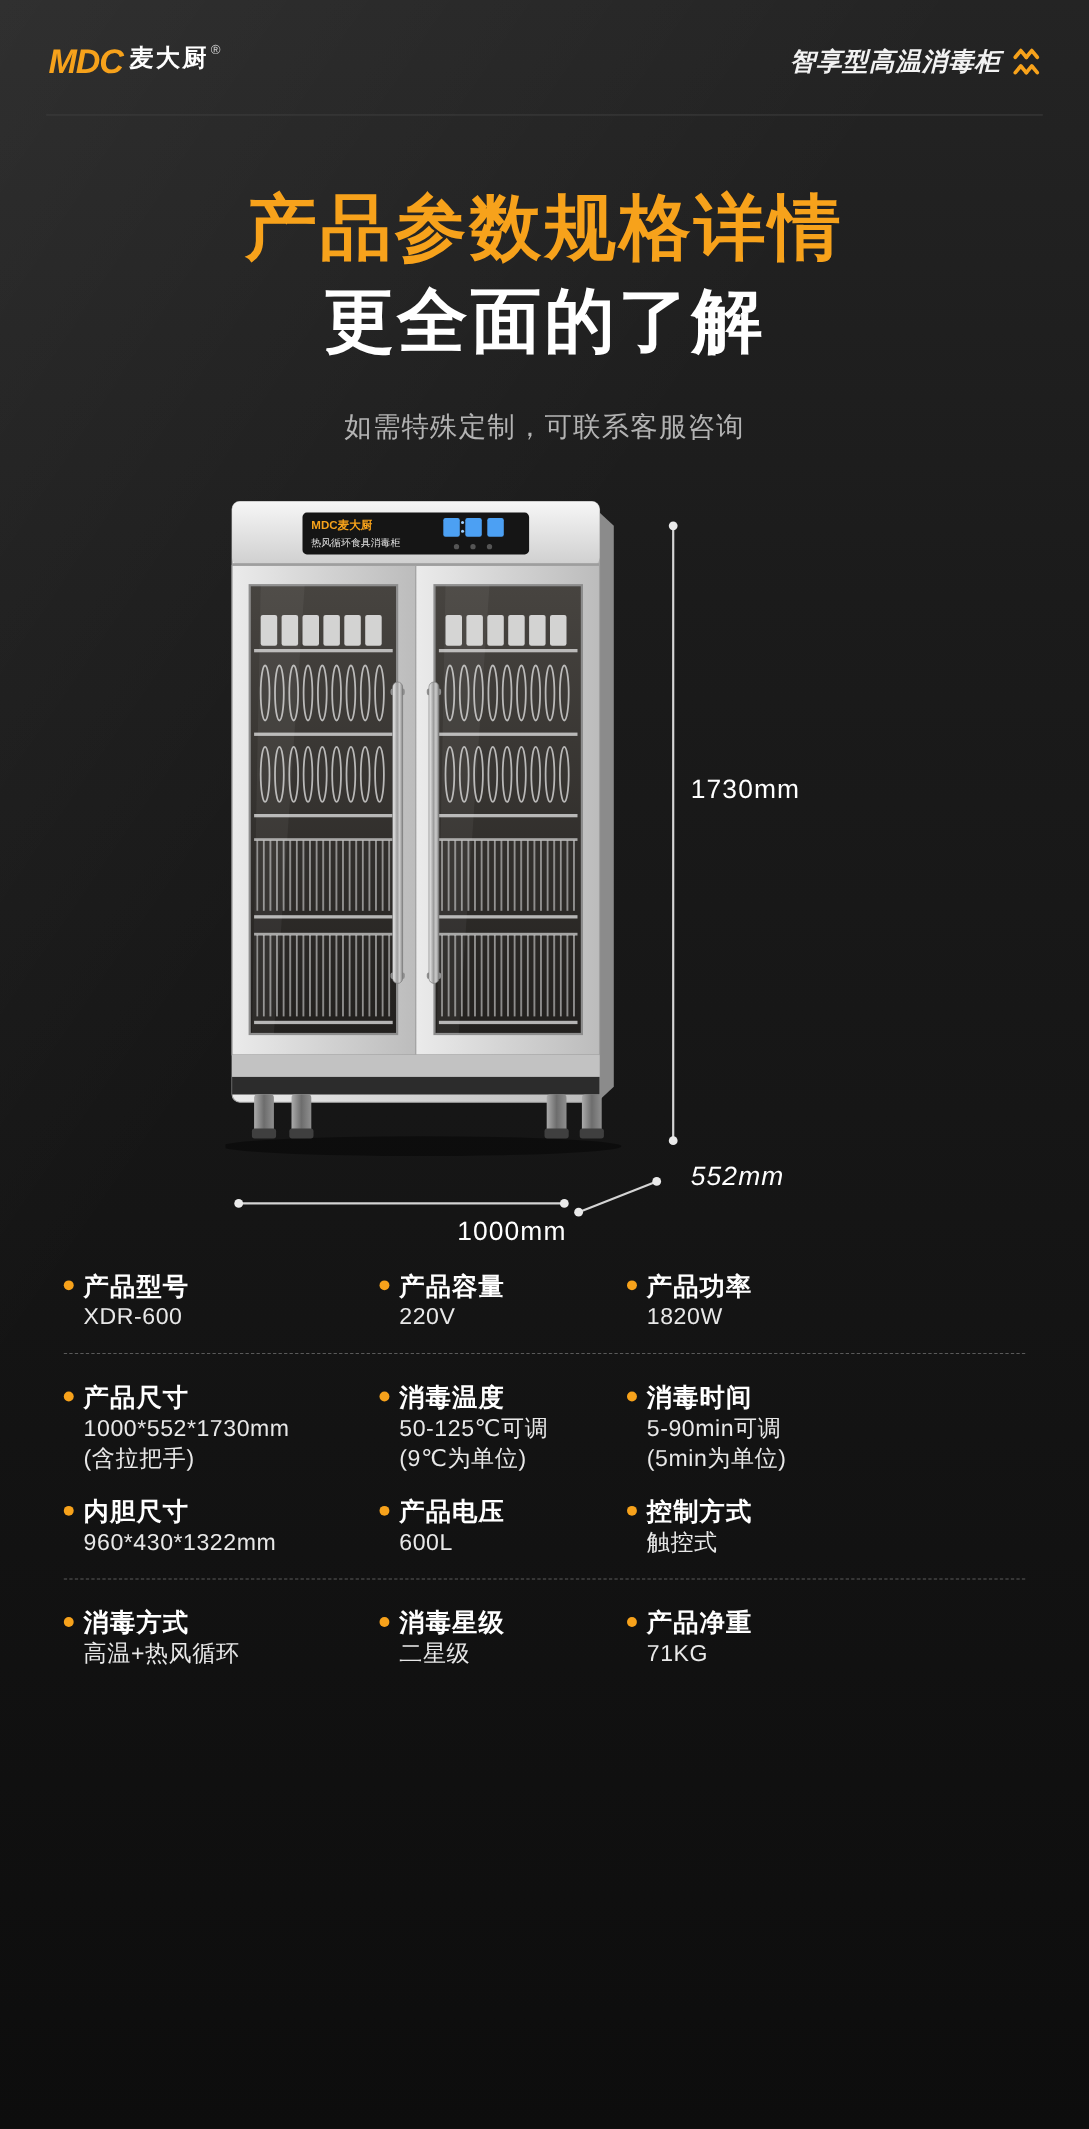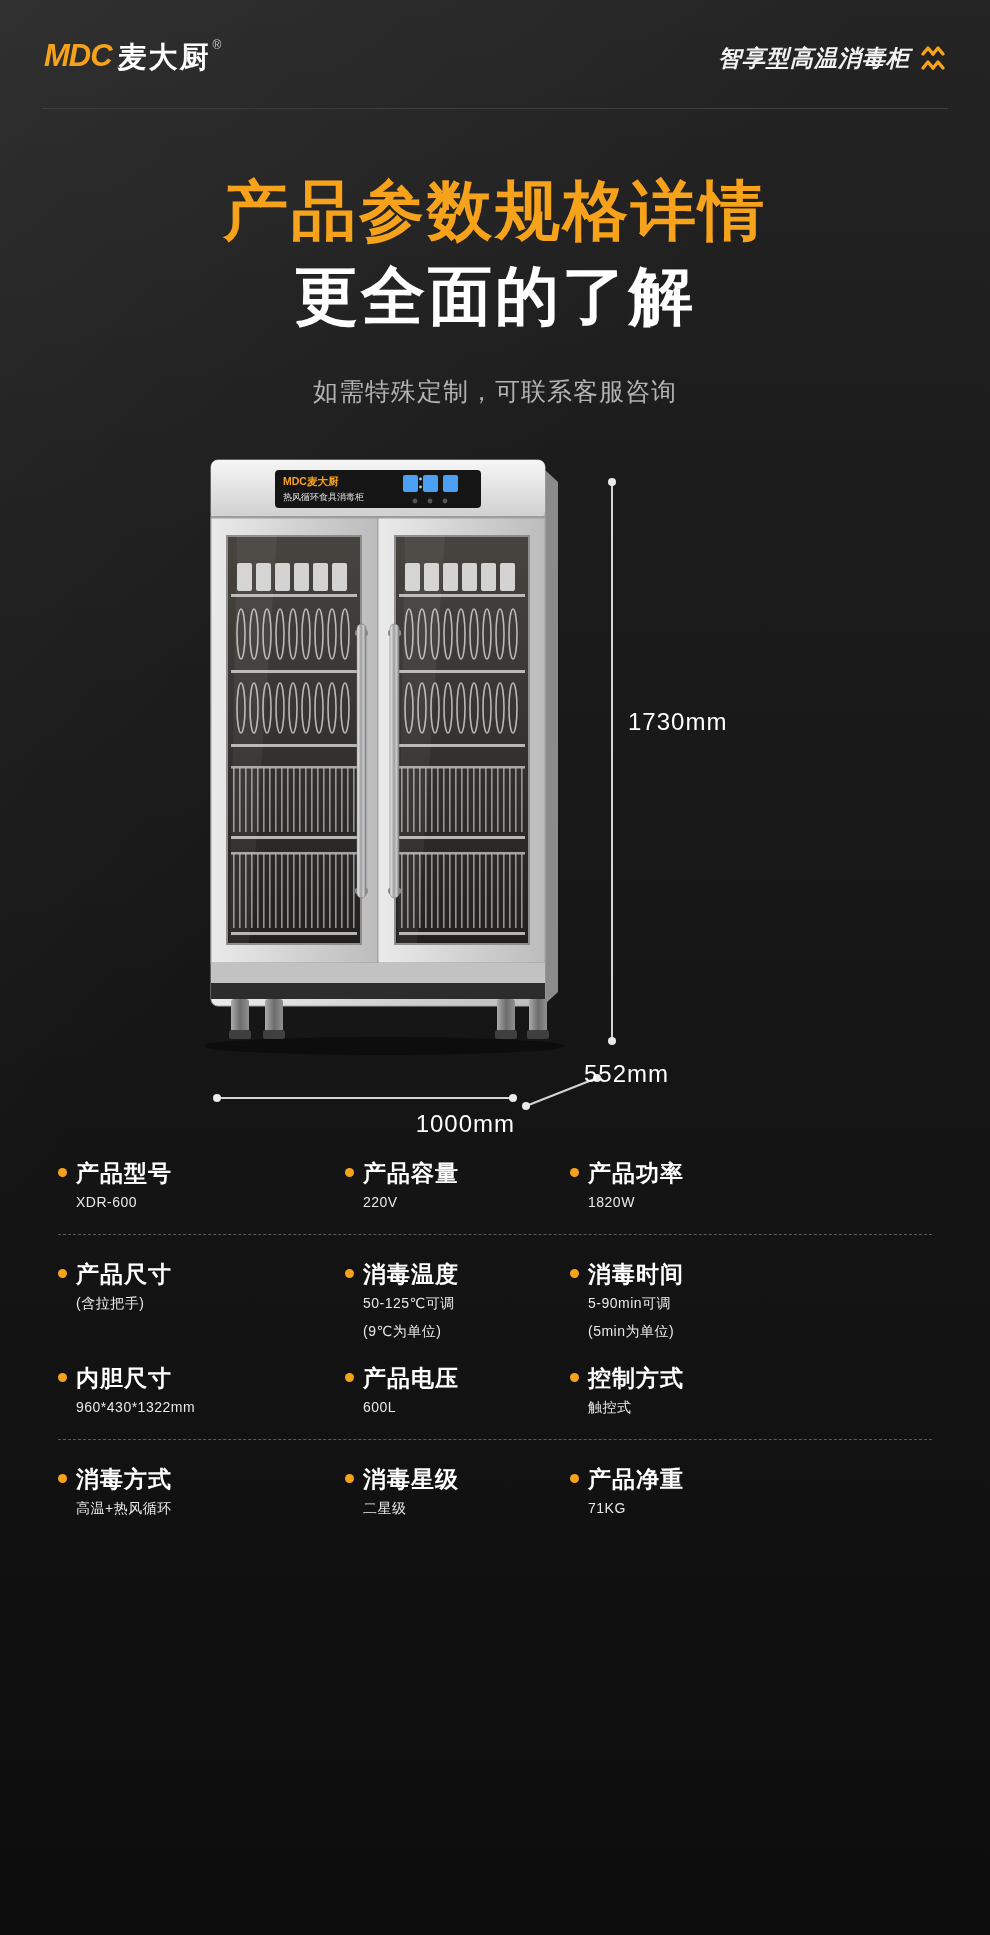--- a/index.html
+++ b/index.html
@@ -21,21 +21,21 @@
   
   .header {
     display:flex; justify-content:space-between; align-items:center;
     padding:38px 44px 0 44px;
   }
   .logo { display:flex; align-items:flex-start; }
   .logo-mdc {
     color:#f7a21b; font-weight:900; font-style:italic;
     font-size:31px; letter-spacing:-1px; margin-right:6px;
   }
-  .logo-name { color:#fff; font-weight:900; font-size:29px; letter-spacing:2px;text-align:right; }
+  .logo-name { color:#fff; font-weight:900; font-size:22px; letter-spacing:2px;text-align:right; }
   .logo-reg { color:#cfcfcf; font-size:12px; margin-left:2px; }
   .header-right { display:flex; align-items:center; gap:10px;font-style:italic; }
   .header-right .ptitle { font-size:23px; font-weight:700; color:#f2f2f2; letter-spacing:1px; }
 
   .divider {
     margin:30px 42px 0 42px;
     border-top:1px solid #3d3d3d;
   }
 
   
@@ -49,37 +49,37 @@
   }
   .hero-sub { color:#b3b3b3; font-size:25px; margin-top:44px; letter-spacing:1px; }
 
   
   .product { position:relative; height:700px; margin-top:50px; }
   .cabinet-svg { position:absolute; left:205px; top:0; }
   .dims-svg { position:absolute; left:0; top:0; pointer-events:none; }
   .dim-label { position:absolute; font-size:24px; color:#fff; letter-spacing:1px; }
   .dim-height { left:628px; top:250px; }
   .dim-width  { left:215px; top:652px; width:300px; text-align:right; }
-  .dim-depth  { left:584px; top:602px; }
+  .dim-depth  { left:628px; top:602px;font-style:italic; }
 
   
   .specs {
     display:grid;
     grid-template-columns:287px 225px 1fr;
     padding:0 58px;
   }
   .spec { padding-bottom:18px; }
   .spec-title { display:flex; align-items:center; line-height:30px; }
   .dot {
     width:9px; height:9px; border-radius:50%;
     background:#f7a21b; margin-right:9px; flex:0 0 auto;
   }
   .spec-label { font-size:23px; font-weight:800; color:#ffffff; letter-spacing:1px; }
   .spec-value {
-    font-size:14px; color:#e8e8e8; line-height:28px;
+    font-size:21px; color:#e8e8e8; line-height:28px;
     padding-left:18px; letter-spacing:.5px;
   }
   .spec-value:empty { display:none; }
   .dashed { grid-column:1 / -1; border-top:1px dashed #5a5a5a; margin:0 0 24px 0; }
 </style>
 </head>
 <body>
 
 <div class="page">
 
@@ -291,20 +291,21 @@
       <div class="spec-value">1820W</div>
     </div>
 
     <div class="dashed"></div>
 
     <div class="spec">
       <div class="spec-title">
           <span class="dot"></span>
           <span class="spec-label">产品尺寸</span>
         </div>
+      <div class="spec-value">1000*552*1730mm</div>
       <div class="spec-value">(含拉把手)</div>
     </div>
     <div class="spec">
       <div class="spec-title">
           <span class="dot"></span>
           <span class="spec-label">消毒温度</span>
         </div>
       <div class="spec-value">50-125℃可调</div>
       <div class="spec-value">(9℃为单位)</div>
     </div>

